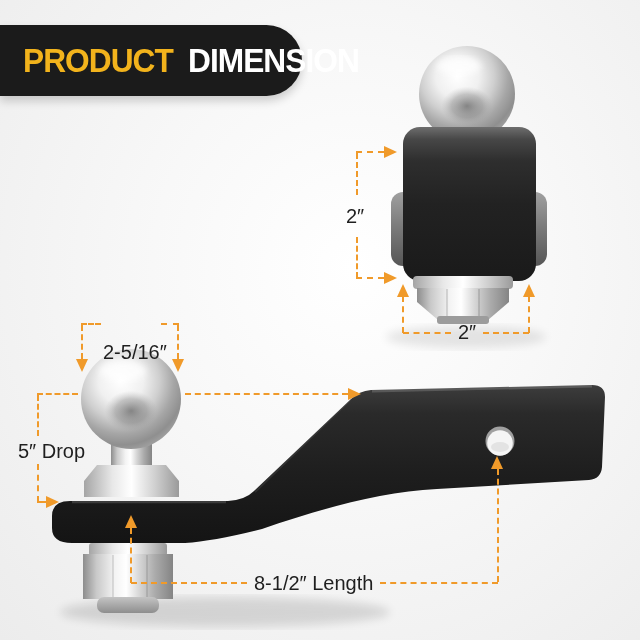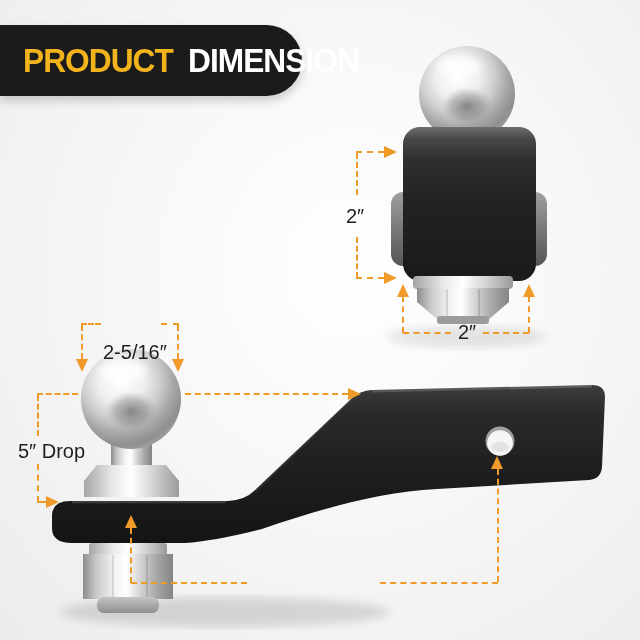--- a/index.html
+++ b/index.html
@@ -190,17 +190,18 @@
   <div class="dim arr r" style="left:348px;top:388px;"></div>
   <div class="dim dv" style="left:37px;top:395px;height:41px;"></div>
   <div class="dlabel" style="left:18px;top:441px;">5″ Drop</div>
   <div class="dim dv" style="left:37px;top:464px;height:38px;"></div>
   <div class="dim dh" style="left:37px;top:501px;width:10px;"></div>
   <div class="dim arr r" style="left:46px;top:496px;"></div>
 
   <div class="dim arr u" style="left:125px;top:515px;"></div>
   <div class="dim dv" style="left:130px;top:528px;height:55px;"></div>
   <div class="dim dh" style="left:131px;top:582px;width:116px;"></div>
+  <div class="dlabel" style="left:254px;top:573px;">8-1/2″ Length</div>
   <div class="dim dh" style="left:380px;top:582px;width:118px;"></div>
   <div class="dim dv" style="left:497px;top:469px;height:113px;"></div>
   <div class="dim arr u" style="left:491px;top:456px;"></div>
 
 </div>
 
 </body></html>

